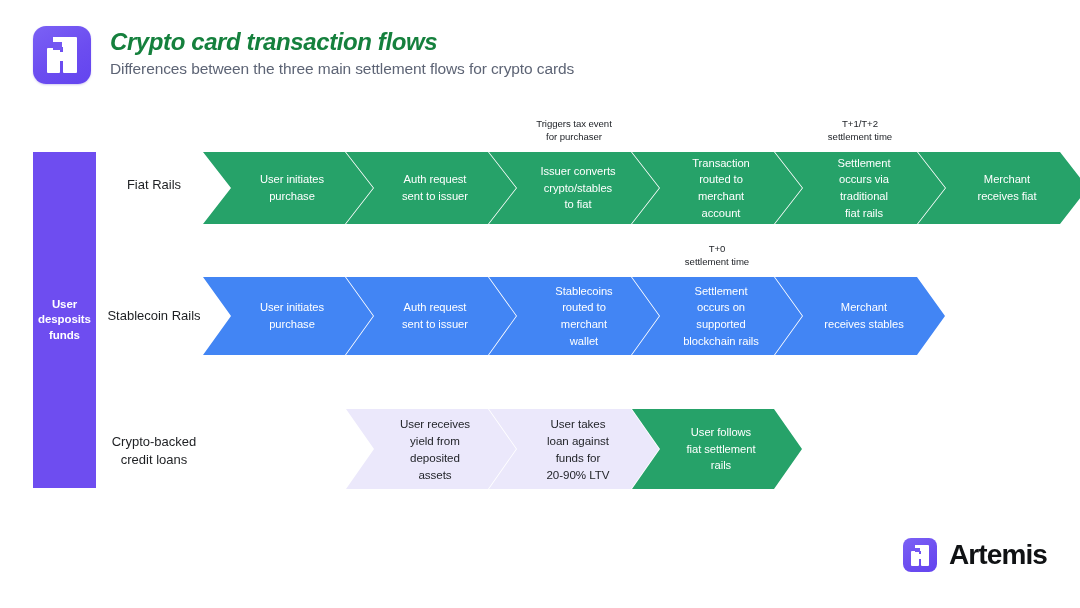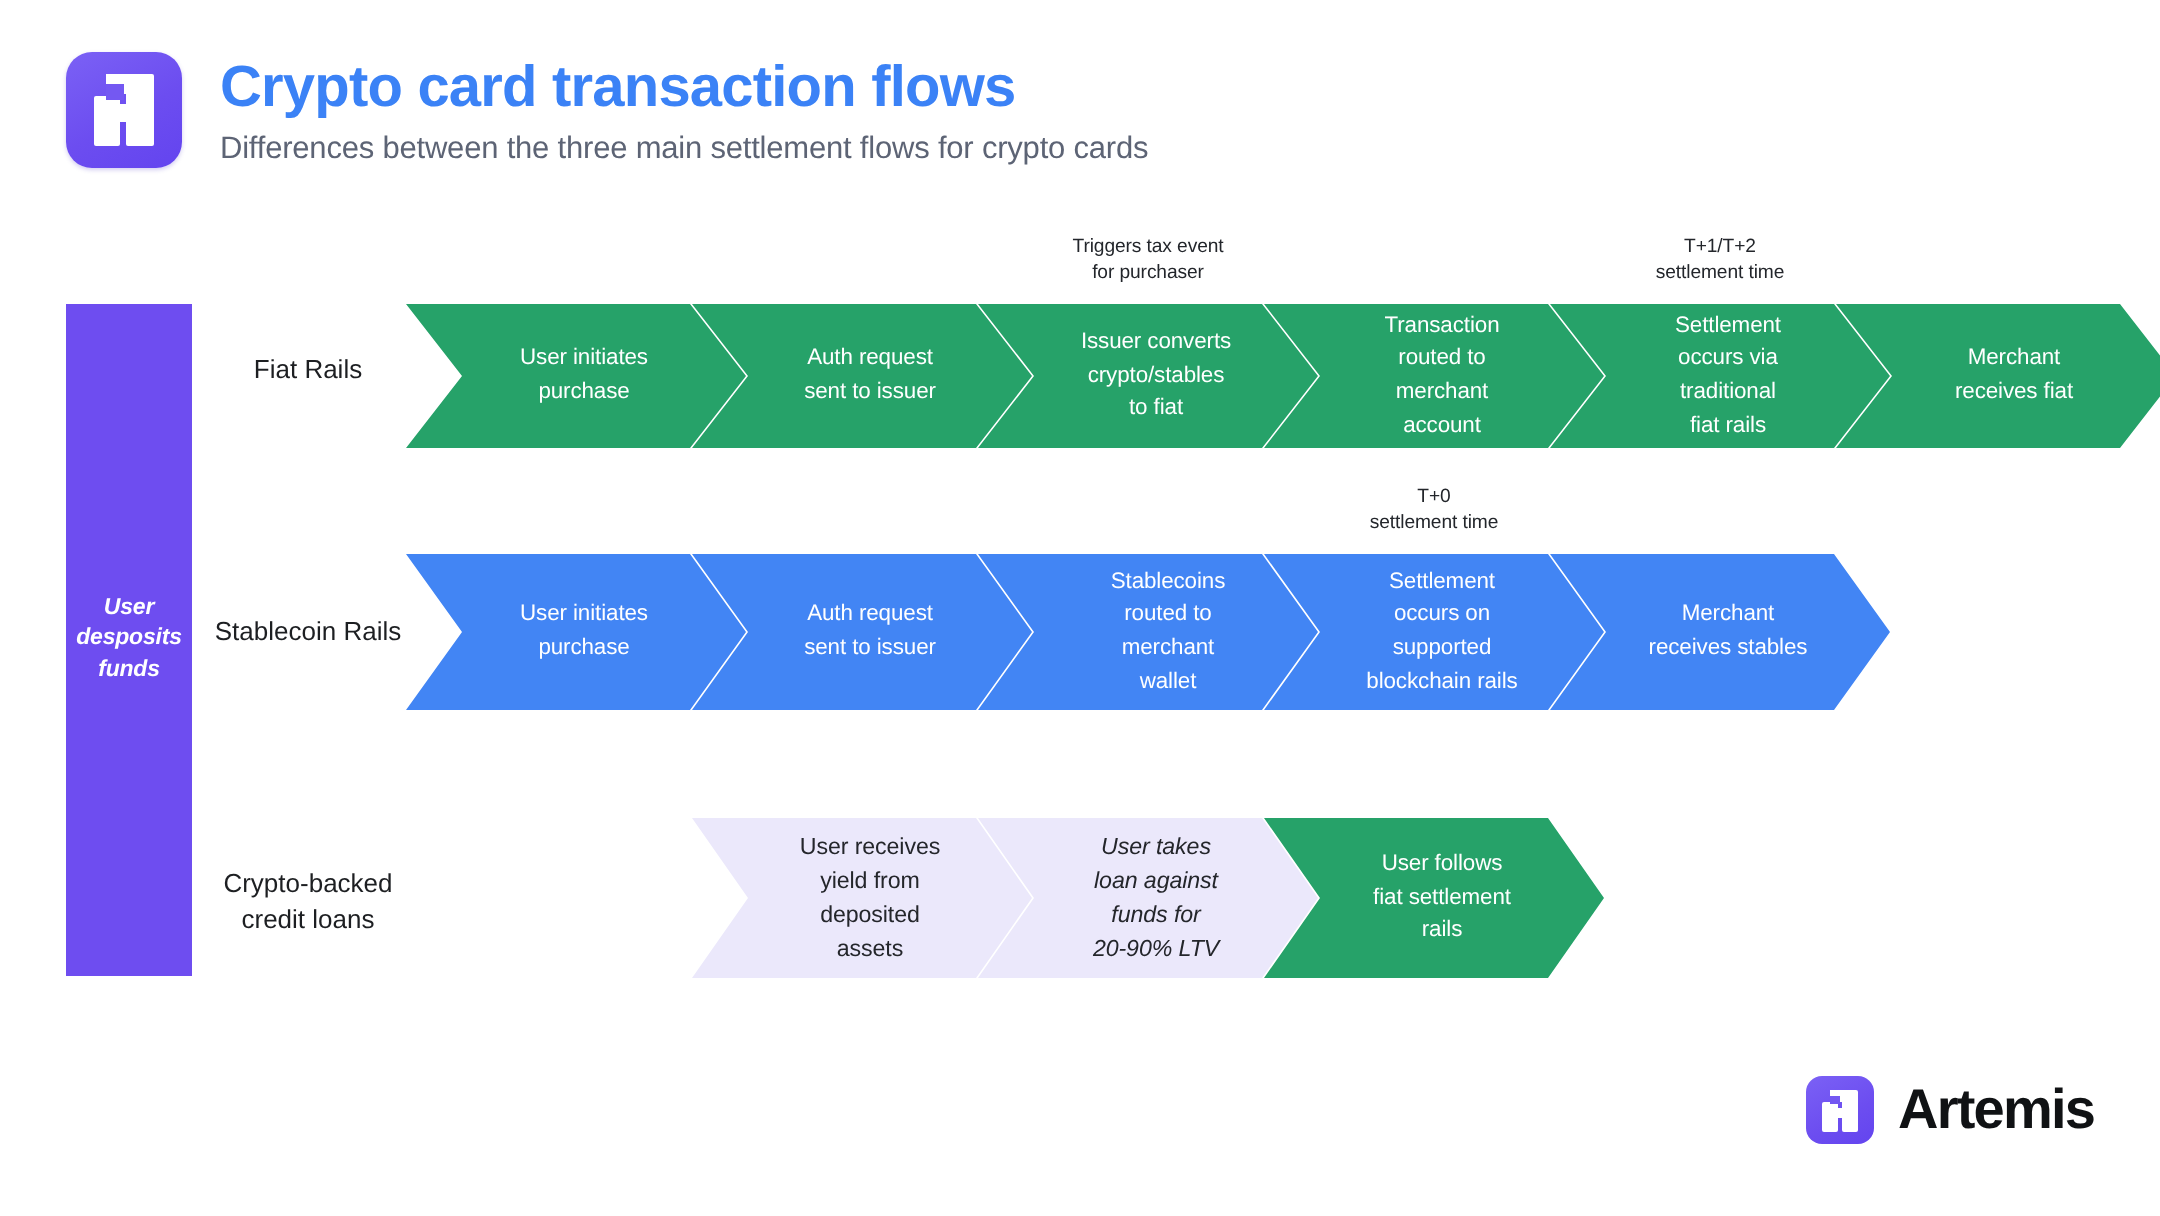--- a/index.html
+++ b/index.html
@@ -22,38 +22,38 @@
   
   .brand-mark .g1 { position:absolute; background:#ffffff; }
   .bm-stem   { left: 30px; top: 11px;  width: 14px; height: 36px; border-radius:1px; }
   .bm-top    { left: 20px; top: 11px;  width: 14px; height: 10px; }
   .bm-leg    { left: 14px; top: 22px;  width: 13px; height: 25px; border-radius:1px; }
   .bm-bar    { left: 14px; top: 26px;  width: 26px; height: 9px; }
   .bm-notch  { left: 20px; top: 16px;  width: 9px;  height: 8px; background: #7458f2 !important; }
 
   .titles { padding-top: 2px; }
   .title {
-    font-size: 29px; font-weight: 700; color: #3b82f6;
-    letter-spacing: -0.4px; line-height: 1.14;
+    font-size: 24px; font-weight: 700; color: #15803d;
+    letter-spacing: -0.4px; line-height: 1.14; font-style: italic;
   }
   .subtitle {
     font-size: 15.5px; color: #5d6475; font-weight: 400;
     margin-top: 5px; letter-spacing: -0.1px;
   }
 
   
   .rail {
     position: absolute; left: 33px; top: 152px;
     width: 63px; height: 336px;
     background: #6e4df0;
     display: flex; align-items: center; justify-content: center;
   }
   .rail-label {
     color: #ffffff; font-size: 11.5px; font-weight: 700;
-    text-align: center; line-height: 1.35; letter-spacing: -0.1px; font-style: italic;
+    text-align: center; line-height: 1.35; letter-spacing: -0.1px;
   }
 
   
   .row { position: absolute; left: 0; width: 1080px; }
   .row-label {
     position: absolute; left: 106px;
     font-size: 13px; color: #1d1f22; font-weight: 400;
     text-align: center; width: 96px; line-height: 1.35;
   }
 
@@ -196,21 +196,21 @@
       <div class="row" style="top: 409px; height: 80px;">
         <div class="row-label" style="top: 24px; white-space: pre-line;">Crypto-backed
 credit loans</div>
         <div class="chev lav" style="left: 346px; top: 0px; width: 170px; height: 80px;">
           <div class="chev-text" style="white-space: pre-line;">User receives
 yield from
 deposited
 assets</div>
         </div>
         <div class="chev lav" style="left: 489px; top: 0px; width: 170px; height: 80px;">
-          <div class="chev-text" style="white-space: pre-line; font-style: italic;">User takes
+          <div class="chev-text" style="white-space: pre-line;">User takes
 loan against
 funds for
 20-90% LTV</div>
         </div>
         <div class="chev green" style="left: 632px; top: 0px; width: 170px; height: 80px;">
           <div class="chev-text" style="white-space: pre-line;">User follows
 fiat settlement
 rails</div>
         </div>
       </div>

